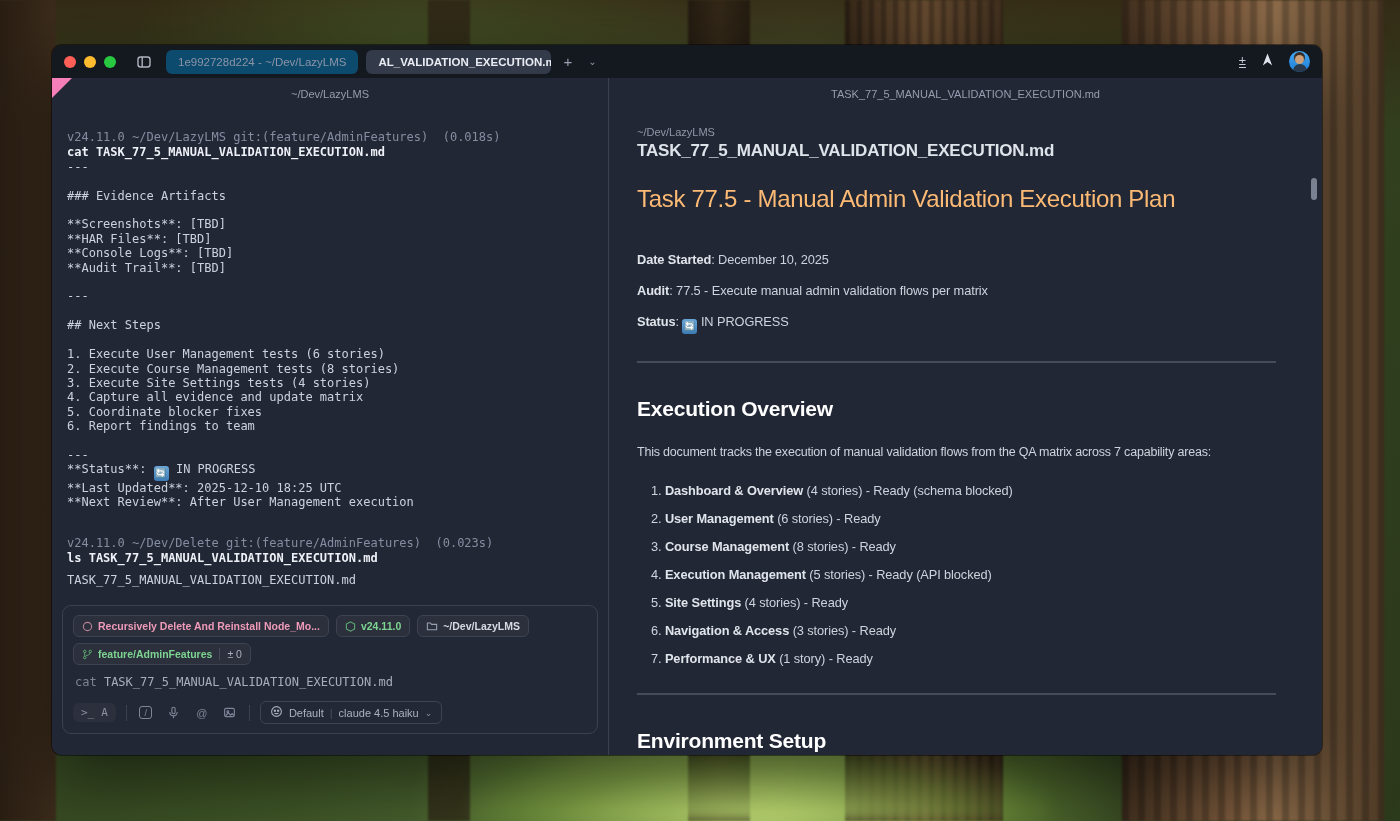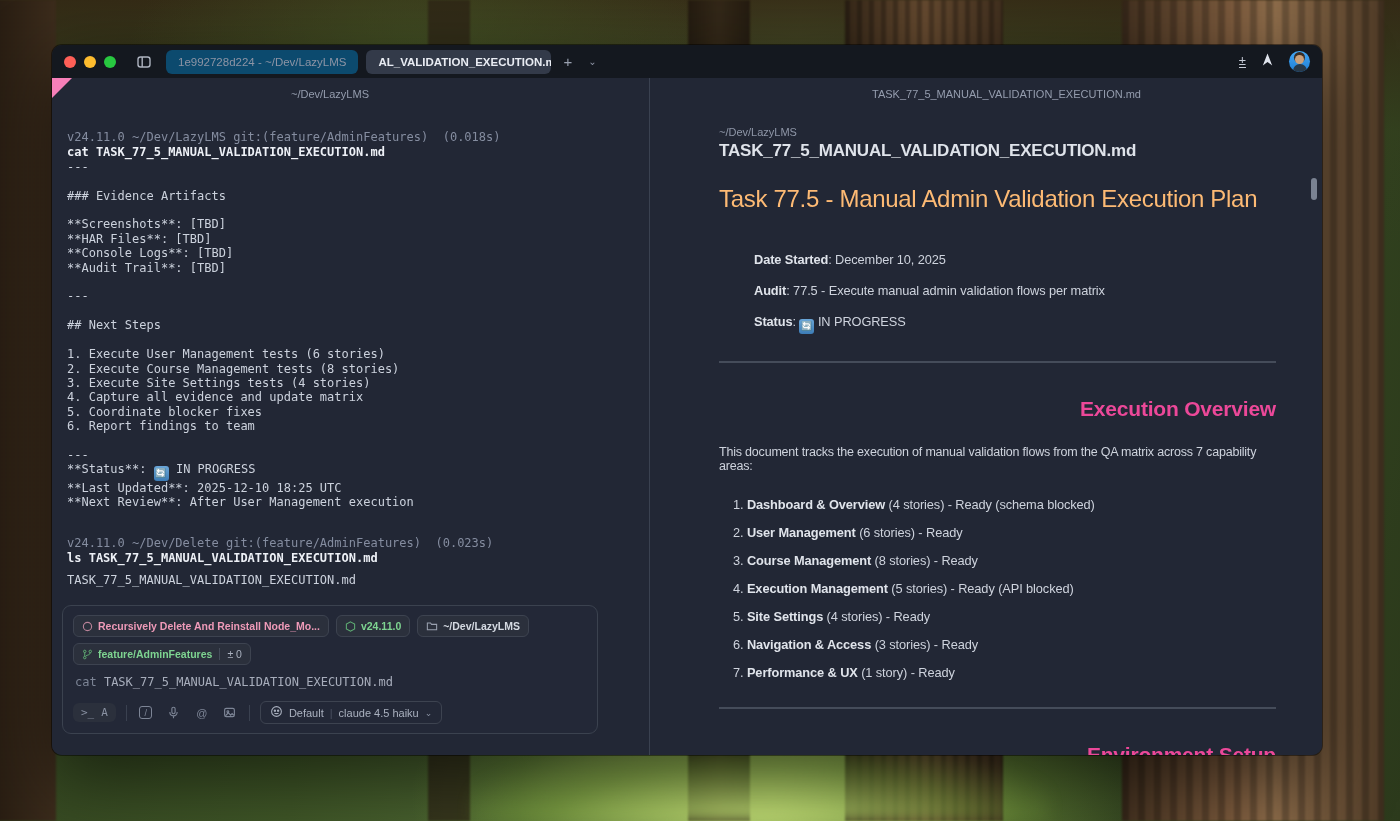--- a/index.html
+++ b/index.html
@@ -44,21 +44,21 @@
   .tabbtn { color:#9aa1b0; font-size:15px; padding:0 4px; background:none; border:none; line-height:1; }
   .tabbtn.small { font-size:10px; color:#8d94a5; }
   .tabbar-right { margin-left:auto; display:flex; align-items:center; gap:14px; }
   .pm-icon { color:#c6cbd6; font-size:13px; line-height:11px; border-bottom:1.5px solid #c6cbd6; padding-bottom:1px; }
   .warp-a { color:#dfe3ec; }
   .avatar { width:21px; height:21px; border-radius:50%; background:linear-gradient(#45a8f5,#1e7fd6); position:relative; overflow:hidden; }
   .avatar::before { content:""; position:absolute; left:6px; top:4px; width:9px; height:9px; border-radius:50%; background:#caa17c; box-shadow:0 -2px 0 1px #3a2d24; }
   .avatar::after { content:""; position:absolute; left:3.5px; top:13px; width:14px; height:8px; border-radius:7px 7px 0 0; background:#27394a; }
 
   
-  .content { display:flex; height:677px;gap:41px; }
+  .content { display:flex; height:677px; }
   .pane { position:relative; }
   .pane.left { width:556px; background:#222735; }
   .pane-divider { width:1px; background:#3a4150; }
   .pane.right { flex:1; background:#222735; }
   .pane-header { text-align:center; font-size:11px; color:#959dae; padding-top:10px; height:32px; }
   .corner { position:absolute; left:0; top:0; width:0; height:0; border-top:20px solid #f77fb9; border-right:20px solid transparent; }
 
   
   .term { padding:0 15px; font-family:"DejaVu Sans Mono", monospace; font-size:12px; line-height:14.4px;margin-top:20px; }
   .tmeta { color:#858da0; margin-bottom:1px; white-space:pre; }
@@ -93,23 +93,23 @@
   .model-pill .msep { color:#4a5160; }
   .model-pill .chev { font-size:9px; color:#8a92a3; }
 
   
   .scroll-thumb { position:absolute; right:5px; top:100px; width:6px; height:22px; border-radius:3px; background:#7a8292; }
   .md { padding:16px 46px 0 28px; color:#ced3dd; }
   .crumb { font-size:11px; color:#8f97a8; }
   .file-title { font-size:17px; font-weight:700; color:#dfe3ea; margin-top:3px; letter-spacing:-0.2px; }
   .md h1 { font-size:24px; font-weight:400; color:#fdba74; margin:24px 0 39px 0; letter-spacing:-0.3px; }
   .meta-row { font-size:12.8px; margin-bottom:16px; letter-spacing:-0.1px; white-space:pre; }
-  .meta-row b { color:#e0e4eb;margin-left:35px; }
+  .meta-row b { color:#e0e4eb; }
   .md hr { border:none; border-top:2px solid #454c5a; margin:27px 0 0 0; }
-  .md h2 { font-size:21px; font-weight:700; color:#ec4899; margin-top:34px; letter-spacing:-0.2px;text-align:right; }
+  .md h2 { font-size:21px; font-weight:700; color:#ffffff; margin-top:34px; letter-spacing:-0.2px; }
   .md .intro { font-size:12.5px; margin-top:24px; letter-spacing:-0.2px; }
   .cap-list { margin-top:24px; }
   .cap-item { font-size:12.8px; margin:0 0 13px 14px; letter-spacing:-0.1px; }
   .cap-item b { color:#e0e4eb; }
 </style>
 </head>
 <body>
 
 <div class="wallpaper">
   <div class="trunk t4"></div>

